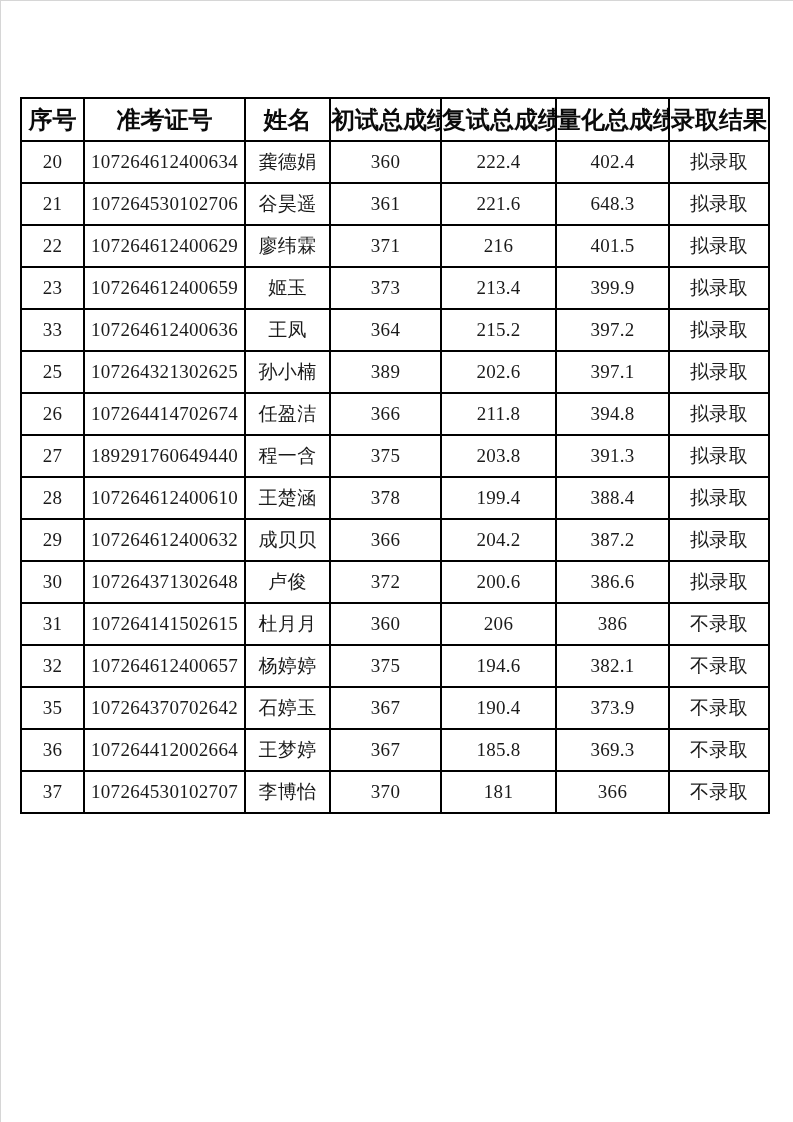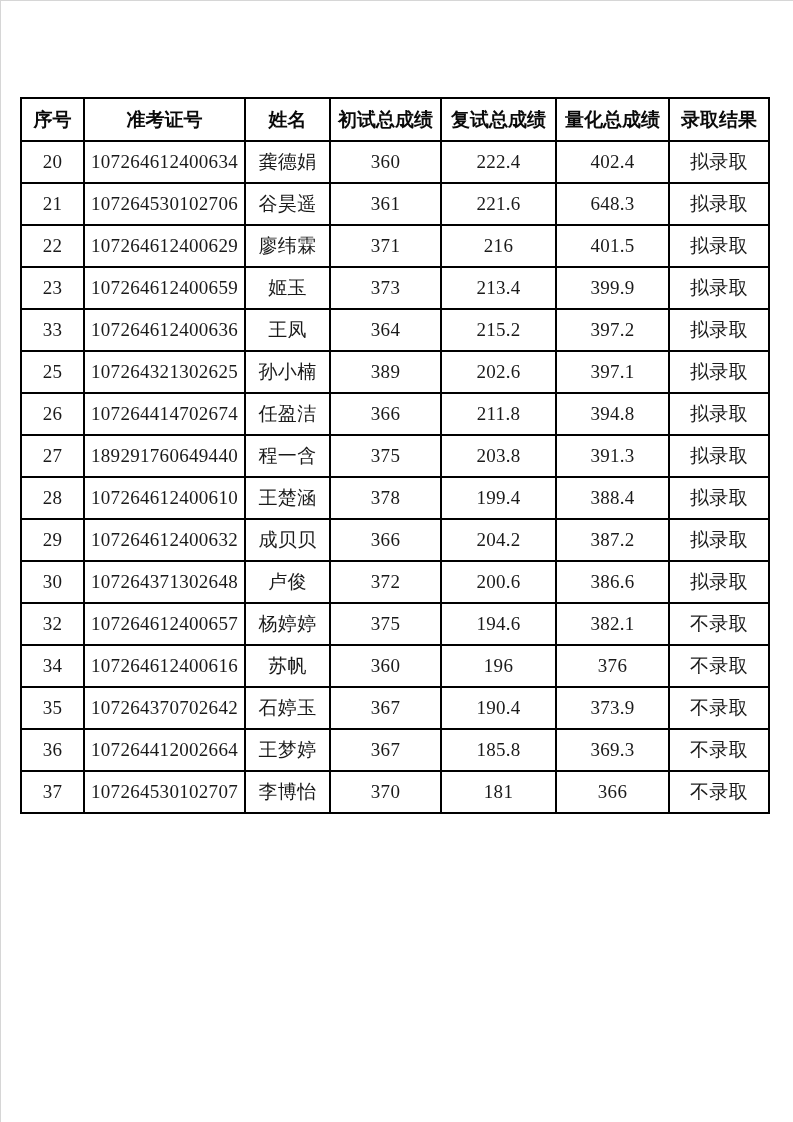--- a/index.html
+++ b/index.html
@@ -45,21 +45,21 @@
     text-align: center;
     vertical-align: middle;
     padding: 0;
     height: 40px;
     white-space: nowrap;
     overflow: hidden;
   }
   table.results th {
     font-family: "Liberation Sans", "DejaVu Sans", sans-serif;
     font-weight: bold;
-    font-size: 19px;
+    font-size: 24px;
     color: #0a0a0a;
     height: 41px;
   }
   table.results td {
     font-size: 19px;
     font-weight: normal;
     color: #1a1a1a;
     letter-spacing: 0.3px;
   }
 </style>
@@ -184,38 +184,38 @@
       <tr>
         <td>30</td>
         <td>107264371302648</td>
         <td>卢俊</td>
         <td>372</td>
         <td>200.6</td>
         <td>386.6</td>
         <td>拟录取</td>
       </tr>
       <tr>
+        <td>31</td>
+        <td>107264141502615</td>
+        <td>杜月月</td>
+        <td>360</td>
+        <td>206</td>
+        <td>386</td>
+        <td>不录取</td>
+      </tr>
+      <tr>
         <td>32</td>
         <td>107264612400657</td>
         <td>杨婷婷</td>
         <td>375</td>
         <td>194.6</td>
         <td>382.1</td>
         <td>不录取</td>
       </tr>
       <tr>
-        <td>34</td>
-        <td>107264612400616</td>
-        <td>苏帆</td>
-        <td>360</td>
-        <td>196</td>
-        <td>376</td>
-        <td>不录取</td>
-      </tr>
-      <tr>
         <td>35</td>
         <td>107264370702642</td>
         <td>石婷玉</td>
         <td>367</td>
         <td>190.4</td>
         <td>373.9</td>
         <td>不录取</td>
       </tr>
       <tr>
         <td>36</td>

